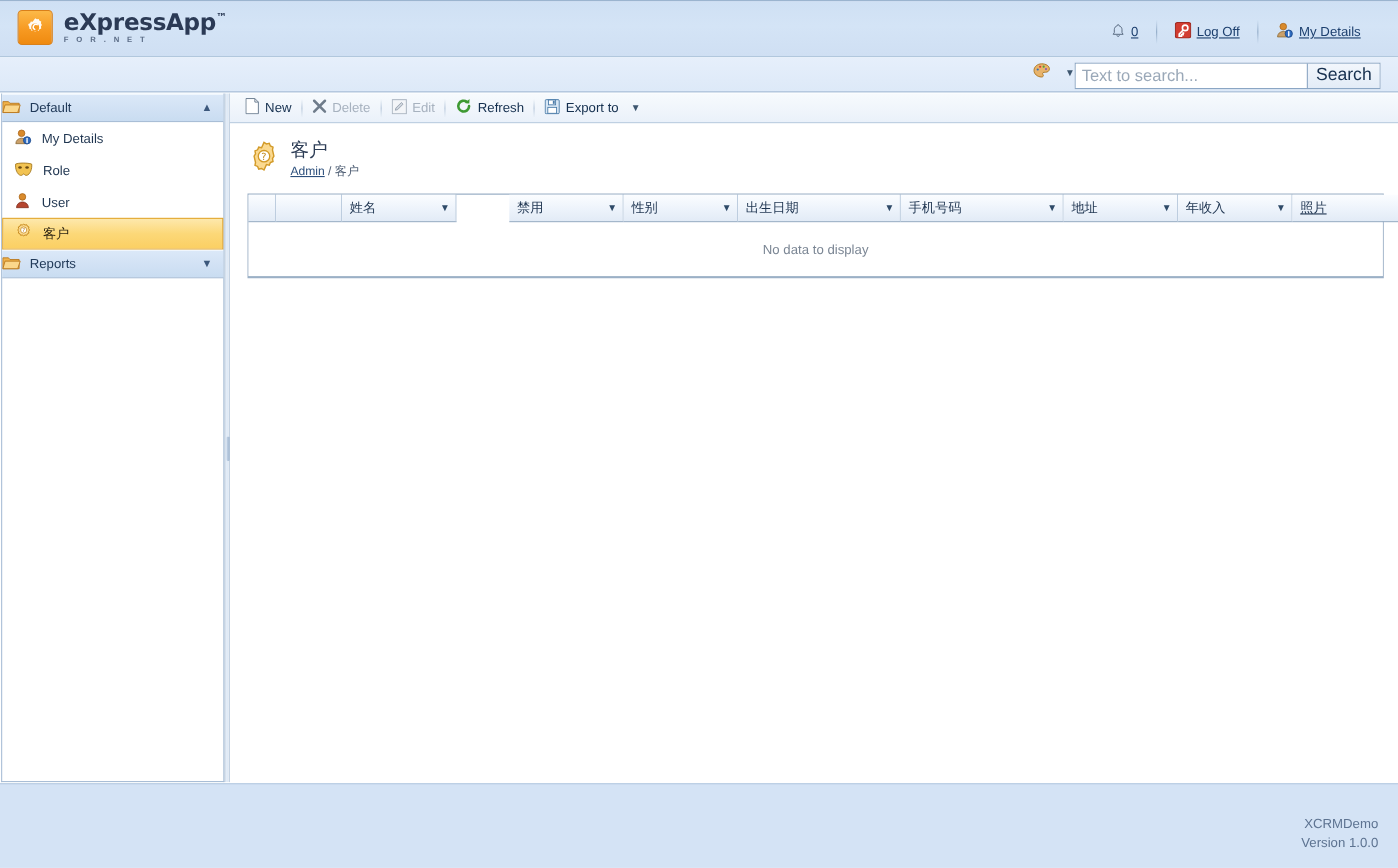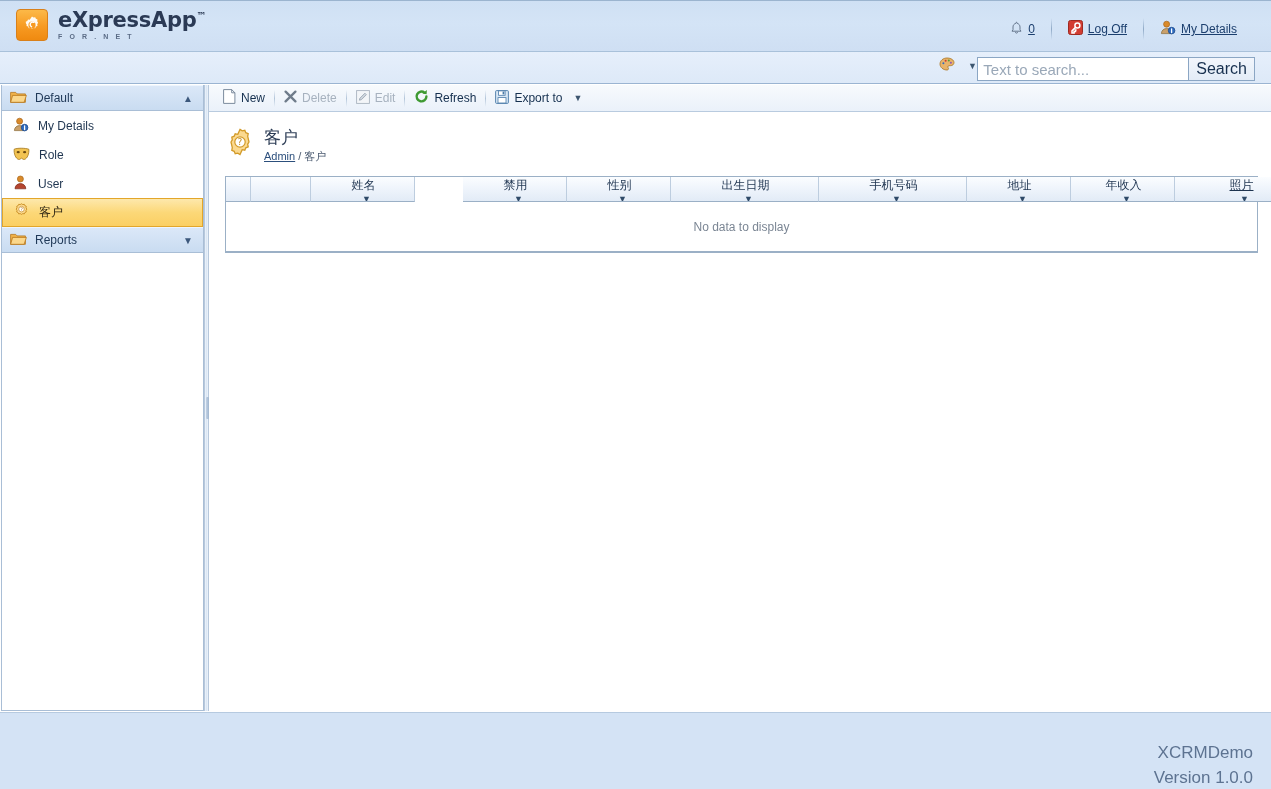--- a/index.html
+++ b/index.html
@@ -98,21 +98,21 @@
 
   
   #sidebar {
     position: absolute; left: 1px; top: 85px; width: 203px; height: 626px;
     background: #ffffff;
     border: 1px solid #a9bed6; border-top: 0;
     box-sizing: border-box;
   }
   .nav-group {
     height: 26px; display: flex; align-items: center;
-    padding: 0 8px 0 8px;
+    padding: 0 8px 0 0;
     background: linear-gradient(to bottom, #dbe8f8 0%, #c9dcf1 100%);
     border-bottom: 1px solid #a9bed6;
     border-top: 1px solid #eef5fd;
     position: relative;
     box-sizing: border-box;
     cursor: pointer;
   }
   .nav-group .label {
     margin-left: 8px; font-size: 12px; color: #213a59;
   }
@@ -192,39 +192,39 @@
   #grid-head { display: flex; height: 25px; }
   .gh {
     display: flex; align-items: center; justify-content: space-between;
     background: linear-gradient(to bottom, #fbfdff 0%, #edf3fb 55%, #e2ebf6 100%);
     border-right: 1px solid #bdcddf;
     border-bottom: 1px solid #9bb0c6;
     font-size: 12px; color: #1e3450;
     padding: 0 5px 0 7px;
     box-sizing: border-box;
     cursor: pointer;
-    white-space: nowrap; overflow: hidden; flex-direction: column;
+    white-space: nowrap; overflow: hidden;
   }
   .gh:last-child { border-right: 0; }
   .gh .filt { color: #2f4a68; font-size: 9px; margin-left: 6px; }
   #grid-body {
     height: 49px; display: flex; align-items: center; justify-content: center;
     color: #7b8694; font-size: 12px; background: #fff;
   }
 
   
   #footer {
     position: absolute; left: 0; top: 712px; width: 1271px; height: 77px;
     background: #d4e3f5;
     border-top: 1px solid #b6cae0;
     box-sizing: border-box;
   }
   #footer-text {
     position: absolute; right: 18px; top: 28px;
-    text-align: right; font-size: 17px; color: #5d7391; line-height: 1.45;
+    text-align: right; font-size: 12px; color: #5d7391; line-height: 1.45;
   }
 </style>
 </head>
 <body>
 
 <div id="header">
   <div id="logo-area">
     <div class="logo-badge">
       <svg width="20" height="20" viewBox="0 0 20 20" aria-hidden="true">
         <path d="M10 1.6l1.5.9 1.7-.3.7 1.6 1.6.7-.3 1.7.9 1.5-.9 1.5.3 1.7-1.6.7-.7 1.6-1.7-.3-1.5.9-1.5-.9-1.7.3-.7-1.6-1.6-.7.3-1.7L4.9 10 4 8.5l-.3-1.7 1.6-.7.7-1.6 1.7.3L10 1.6z" transform="translate(0,0)" fill="#ffffff" opacity="0.95"></path>

